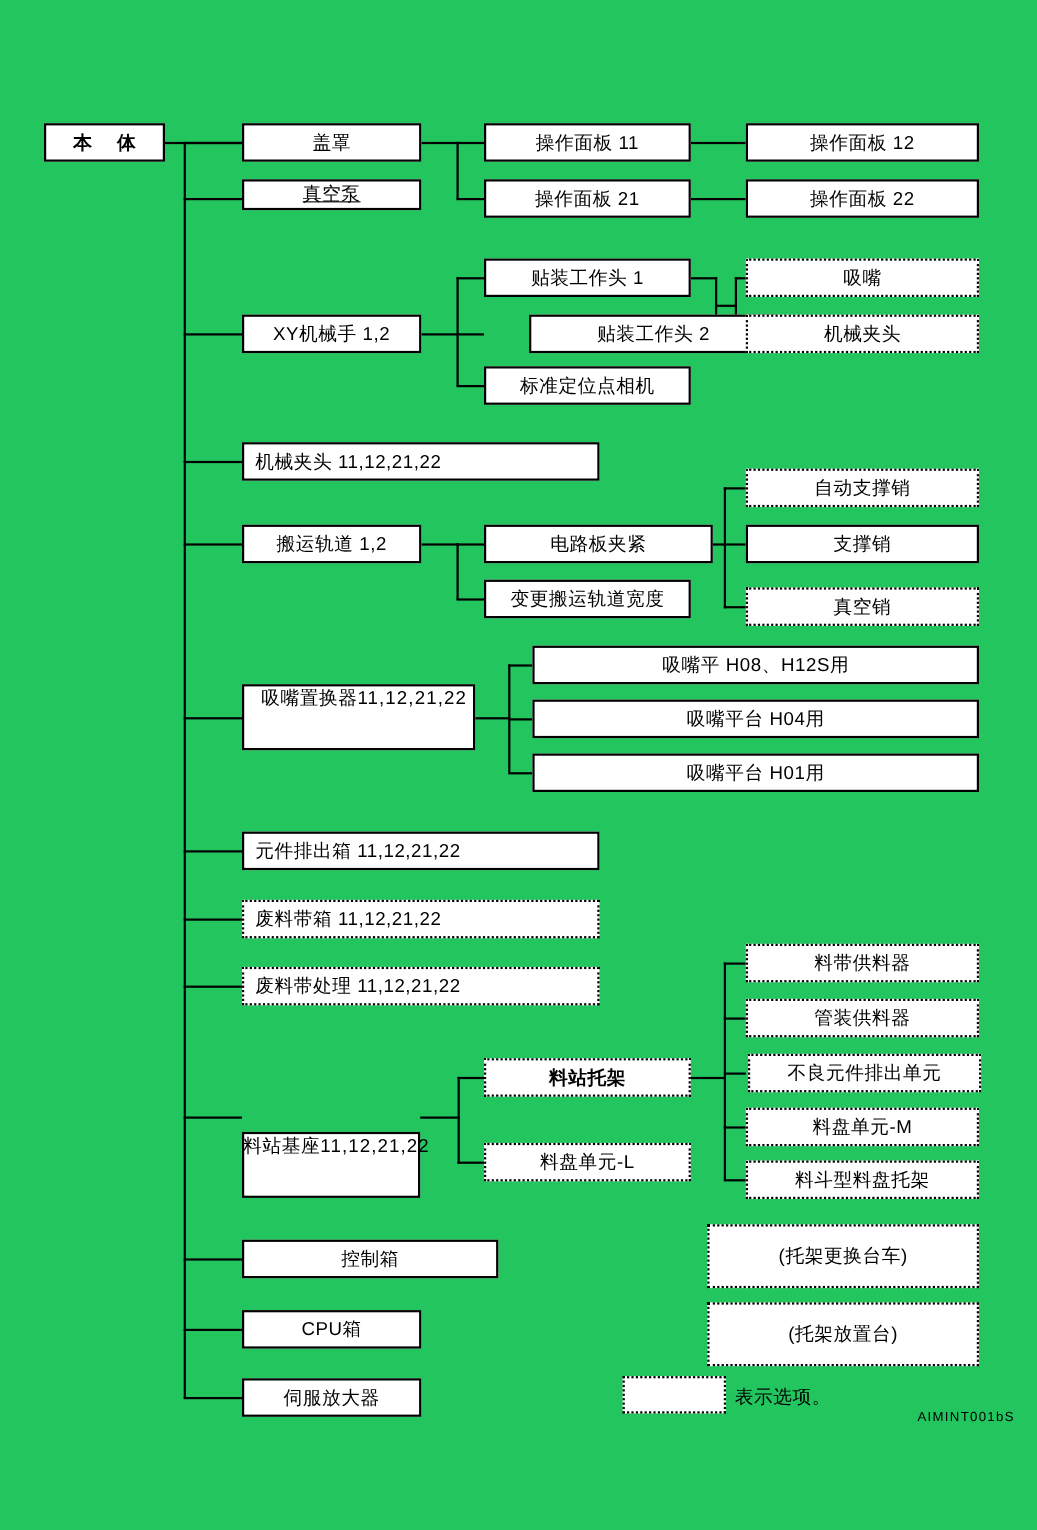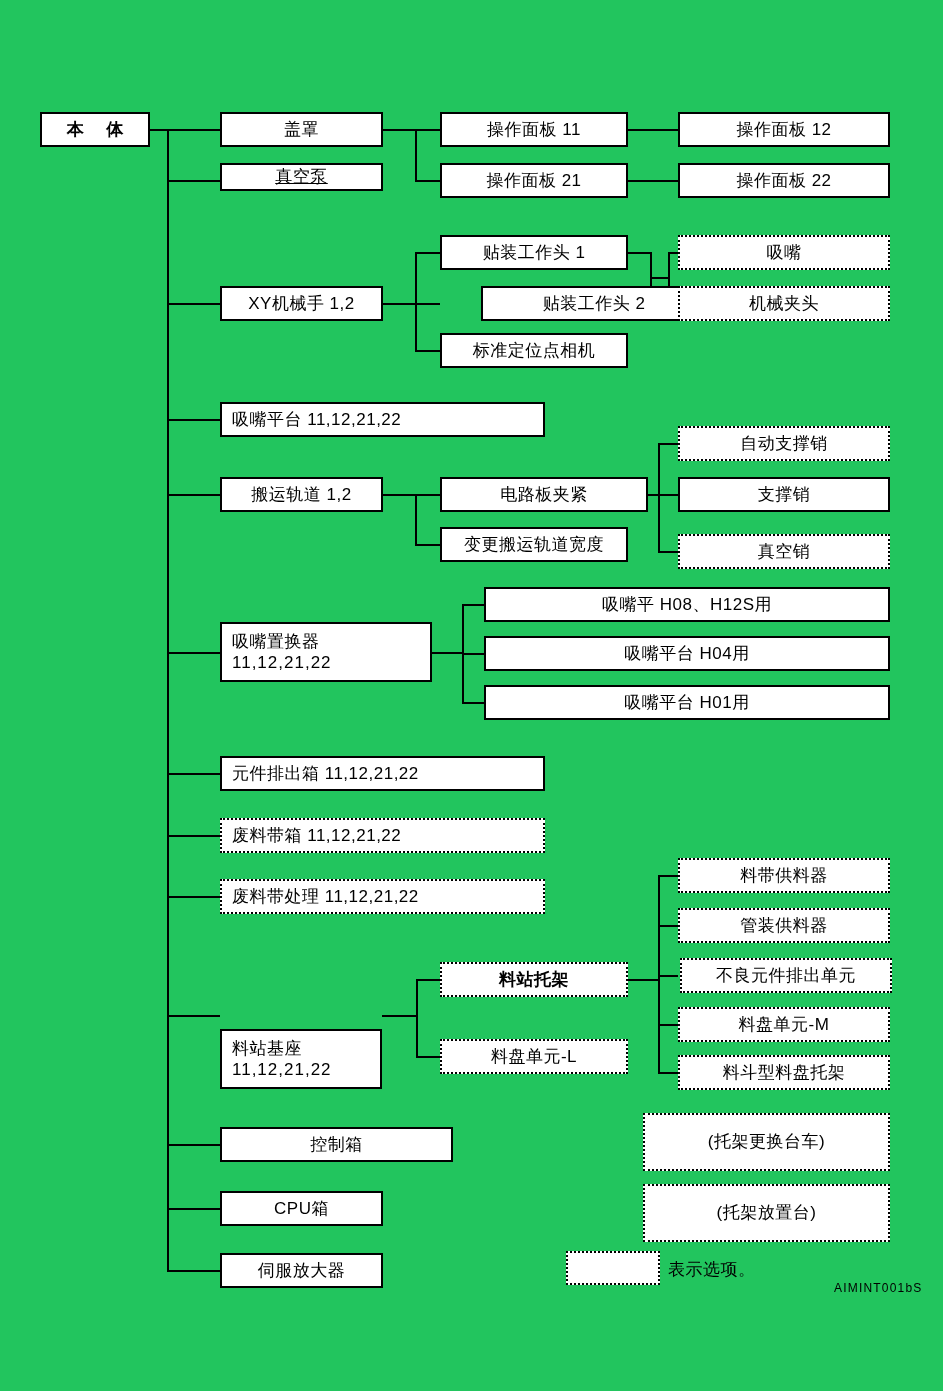--- a/index.html
+++ b/index.html
@@ -31,21 +31,20 @@
     z-index: 3;
   }
   .node.option {
     border: 2px dotted #000000;
   }
   .node.lefttext {
     justify-content: flex-start;
     padding-left: 10px;
   }
   .node.two-line {
-    flex-direction: column;
     align-items: flex-start;
     justify-content: center;
     padding-left: 10px;
     text-align: center;
   }
   .node.two-line .l2 {
     letter-spacing: 1px;
   }
   .node.root {
     letter-spacing: 9px;
@@ -168,21 +167,21 @@
   <div class="node" style="left:678px; top:163px; width:212px; height:35px;">操作面板 22</div>
 
   <div class="node" style="left:220px; top:286px; width:163px; height:35px;">XY机械手 1,2</div>
   <div class="node" style="left:440px; top:235px; width:188px; height:35px;">贴装工作头 1</div>
   <div class="node" style="left:440px; top:286px; width:226px; height:35px;margin-left:41px;">贴装工作头 2</div>
   <div class="node" style="left:440px; top:333px; width:188px; height:35px;">标准定位点相机</div>
 
   <div class="node option" style="left:678px; top:235px; width:212px; height:35px;">吸嘴</div>
   <div class="node option" style="left:678px; top:286px; width:212px; height:35px;">机械夹头</div>
 
-  <div class="node lefttext" style="left:220px; top:402px; width:325px; height:35px;">吸嘴平台 11,12,21,22</div>
+  <div class="node lefttext" style="left:220px; top:402px; width:325px; height:35px;">机械夹头 11,12,21,22</div>
 
   <div class="node" style="left:220px; top:477px; width:163px; height:35px;">搬运轨道 1,2</div>
   <div class="node" style="left:440px; top:477px; width:208px; height:35px;">电路板夹紧</div>
   <div class="node" style="left:440px; top:527px; width:188px; height:35px;">变更搬运轨道宽度</div>
 
   <div class="node option" style="left:678px; top:426px; width:212px; height:35px;">自动支撑销</div>
   <div class="node" style="left:678px; top:477px; width:212px; height:35px;">支撑销</div>
   <div class="node option" style="left:678px; top:534px; width:212px; height:35px;">真空销</div>
 
   <div class="node two-line" style="left:220px; top:622px; width:212px; height:60px;">

